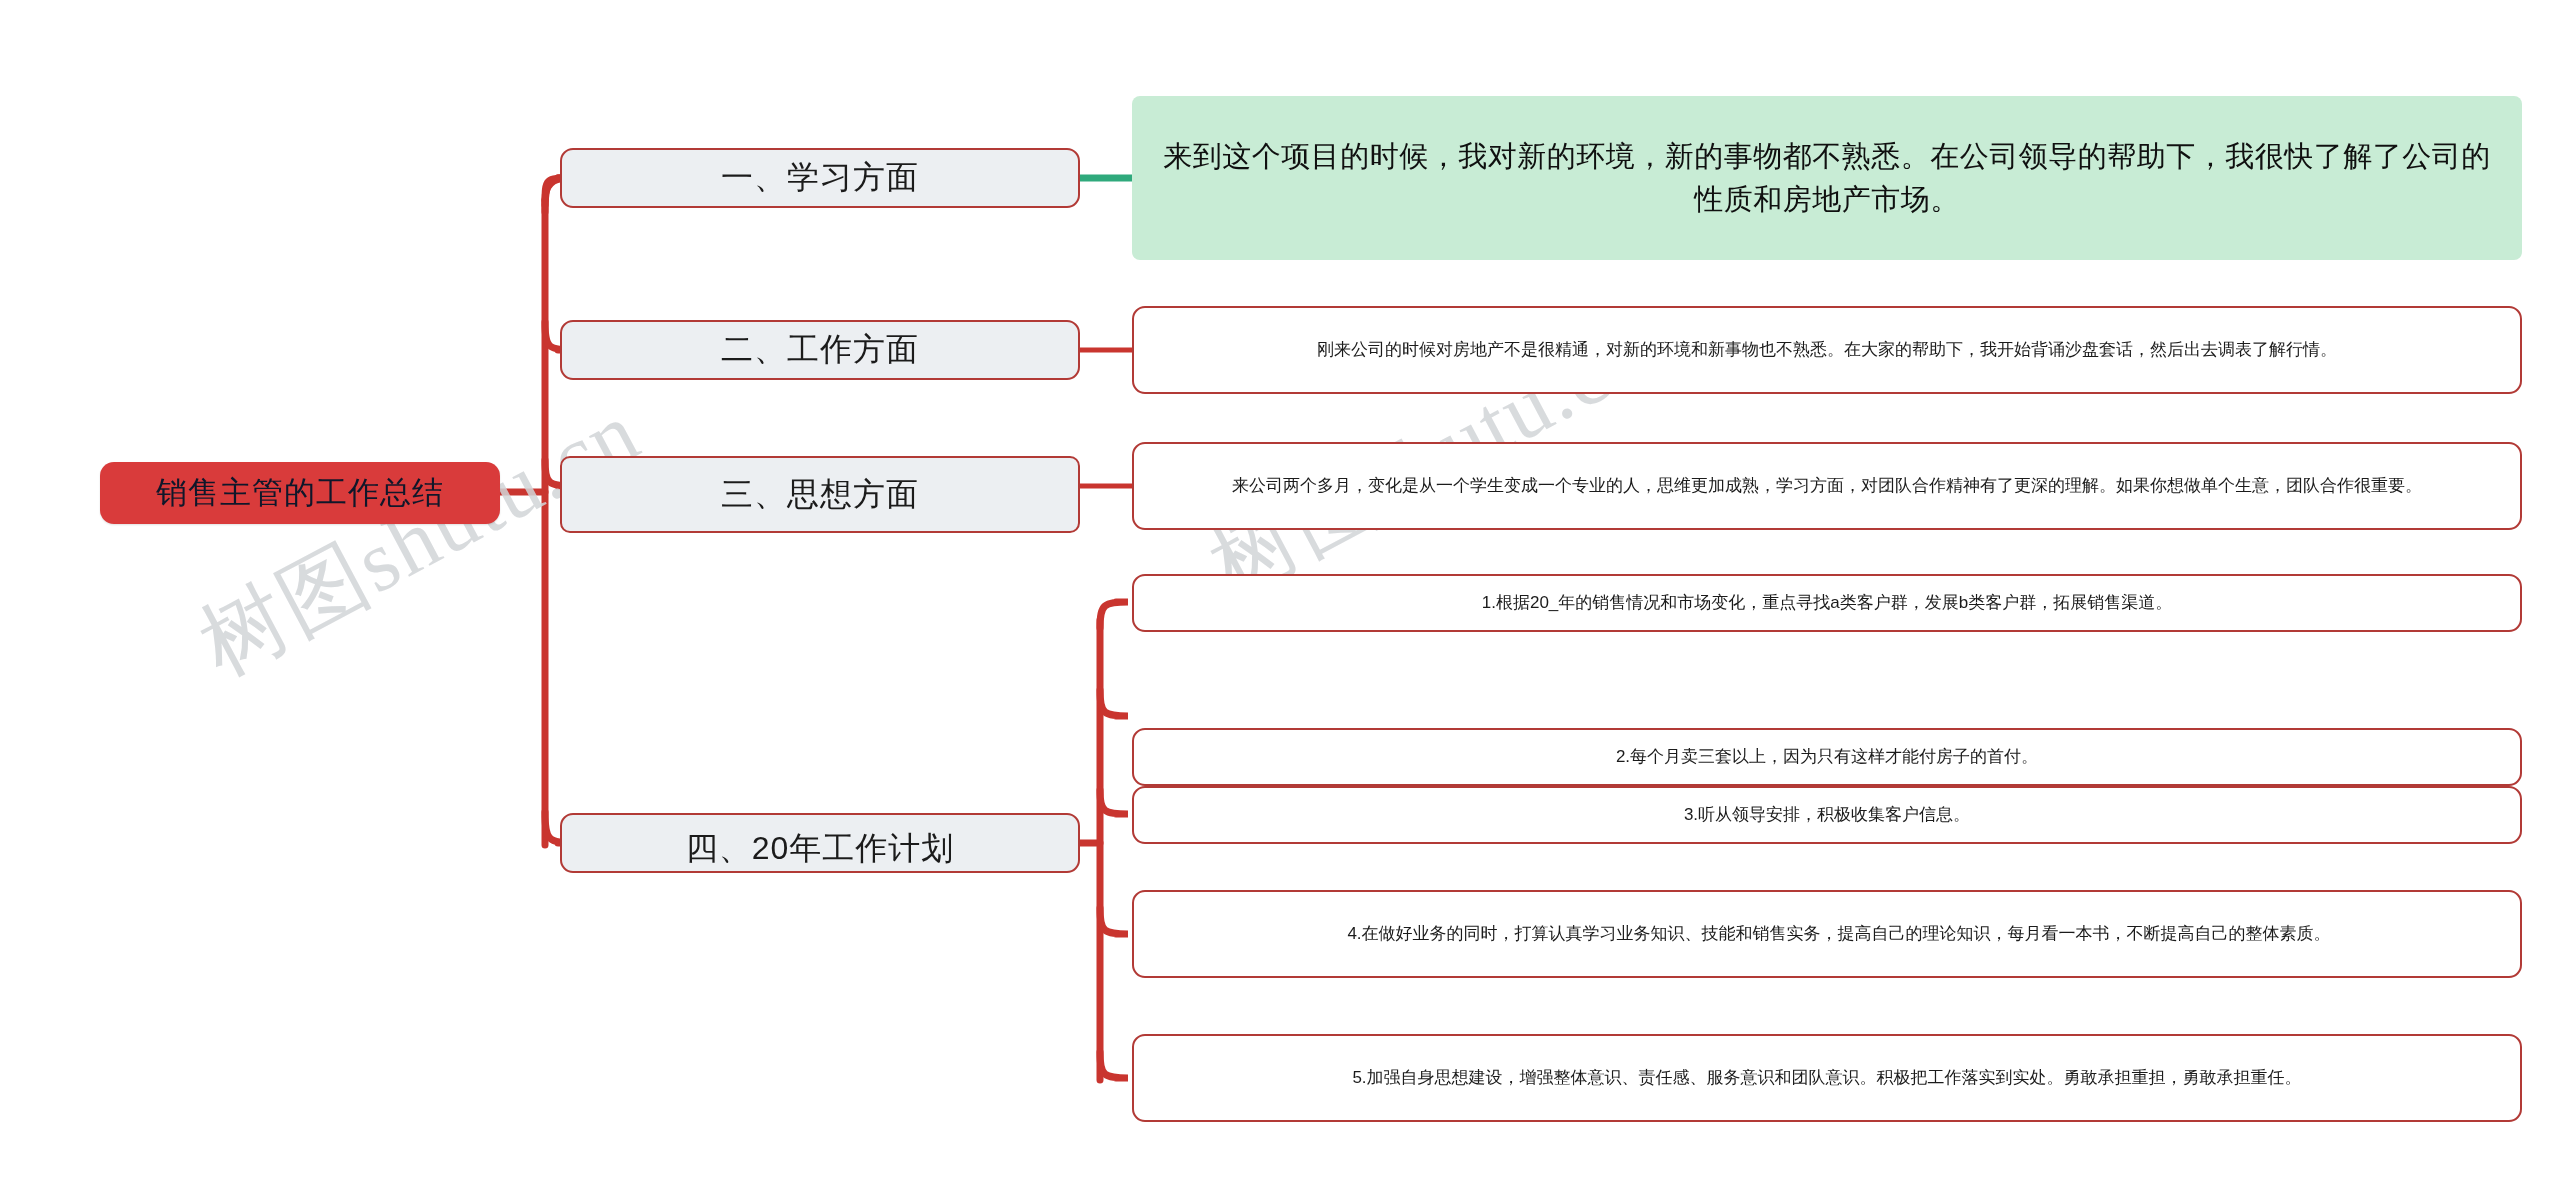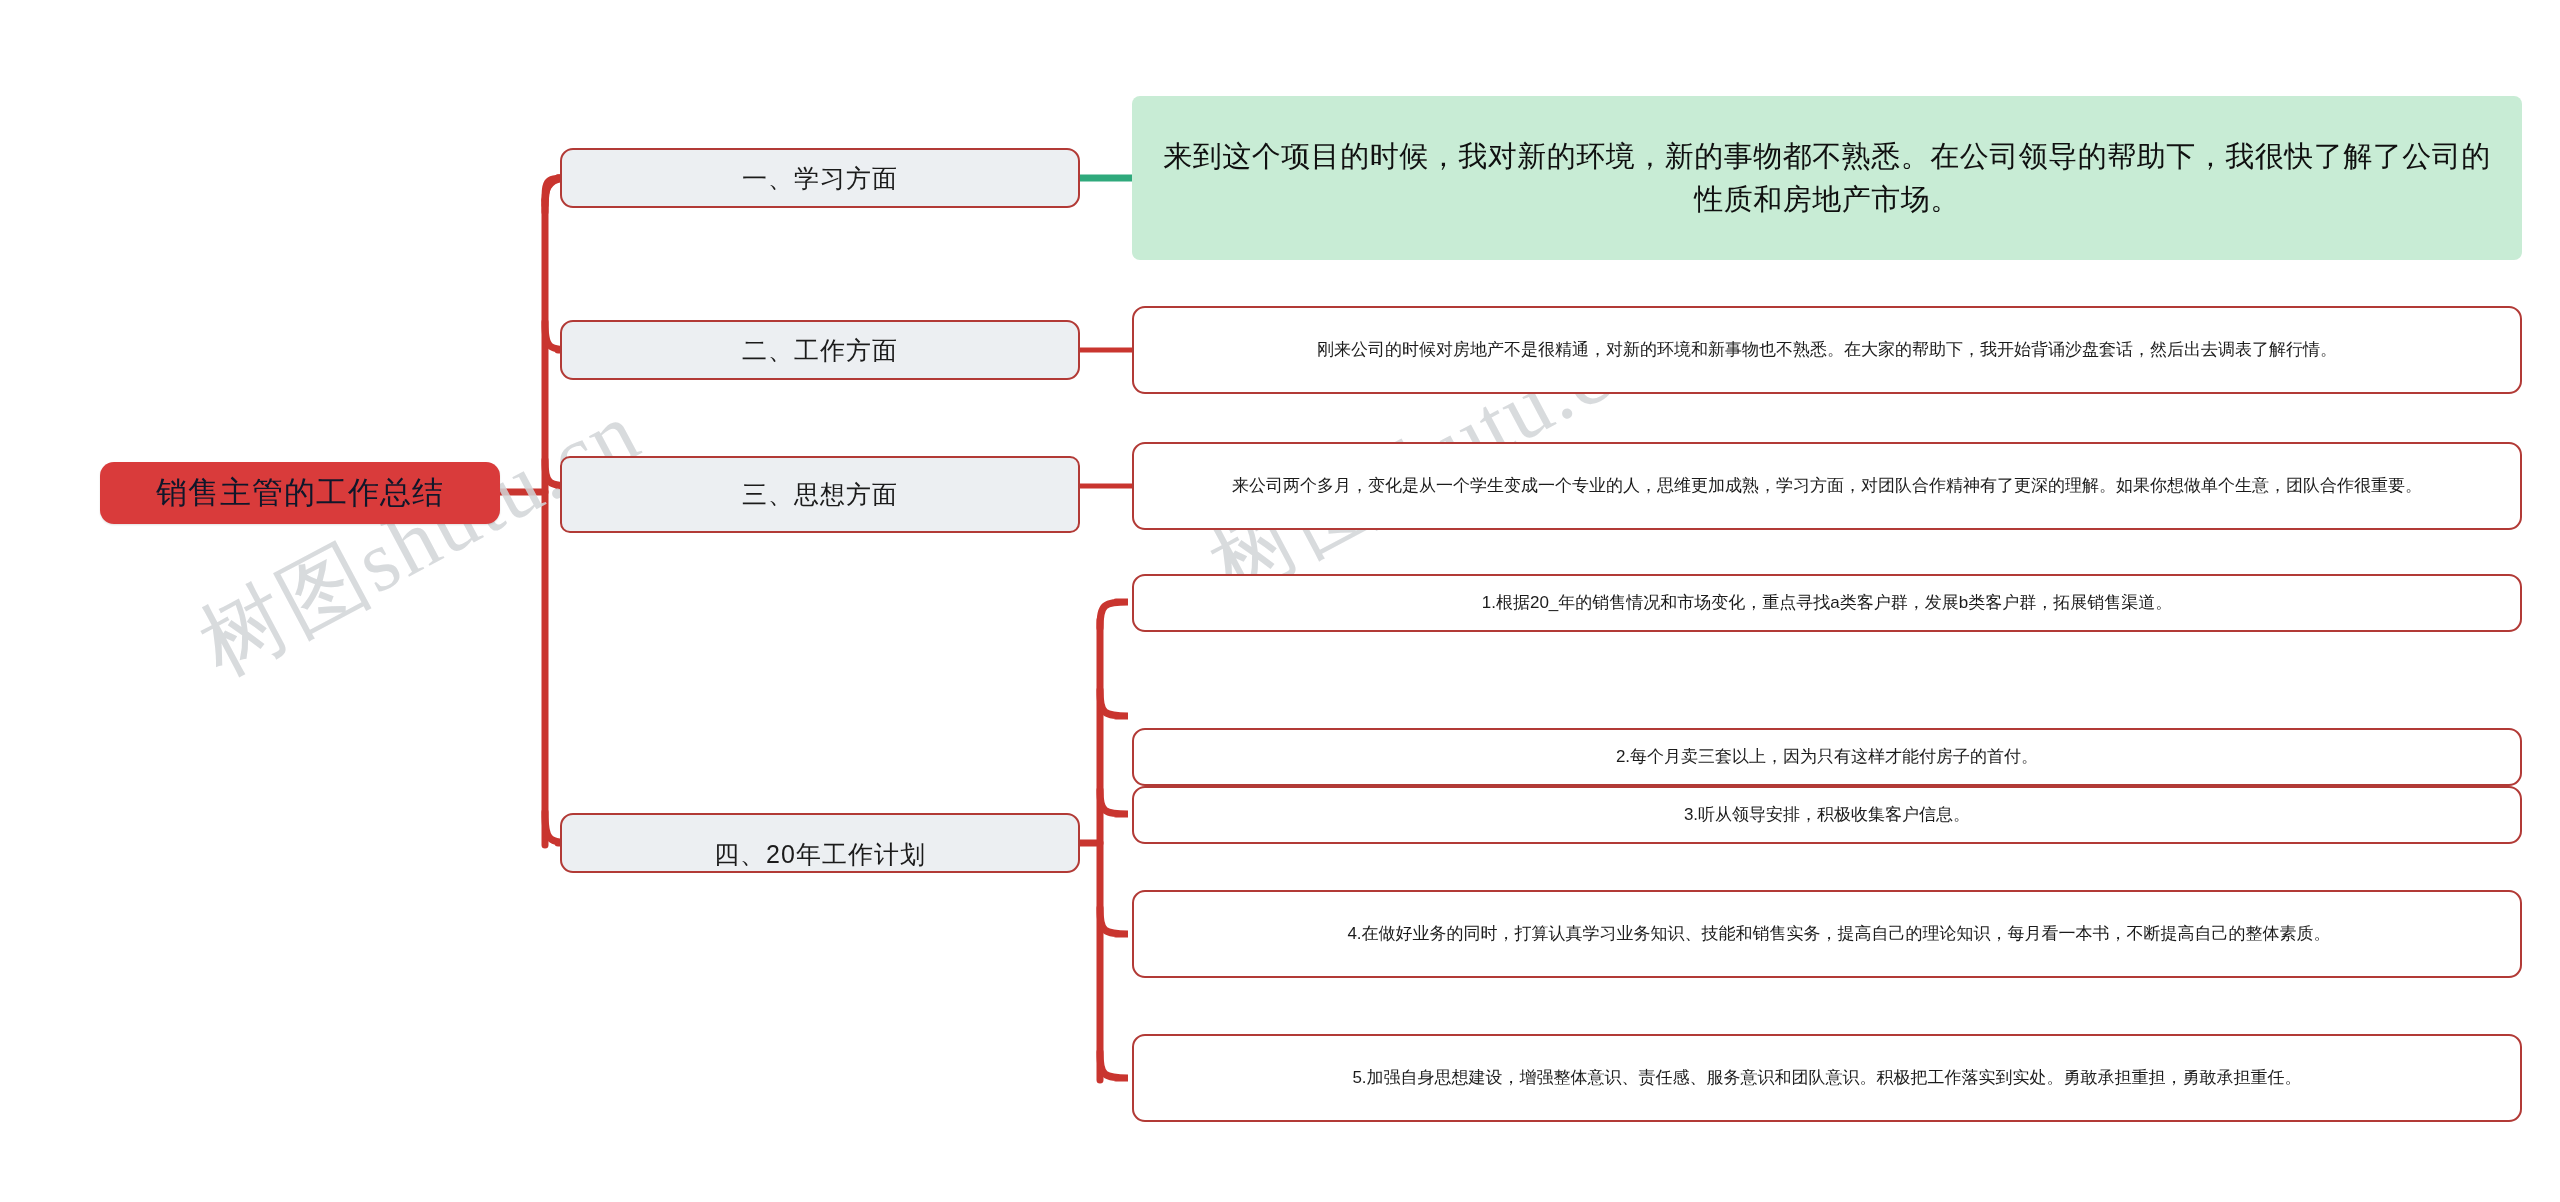--- a/index.html
+++ b/index.html
@@ -64,21 +64,21 @@
     font-weight: 400;
     letter-spacing: 1px;
     box-shadow: 0 1px 2px rgba(0,0,0,.12);
   }
 
   .node-branch {
     background: #eceff2;
     border: 2px solid #b23a36;
     border-radius: 13px;
     color: #1b1b1b;
-    font-size: 25px;
+    font-size: 32px;
     letter-spacing: 1px;
   }
 
   .node-leaf {
     background: #ffffff;
     border: 2px solid #b23a36;
     border-radius: 13px;
     color: #1b1b1b;
     font-size: 17px;
     line-height: 1.55;

